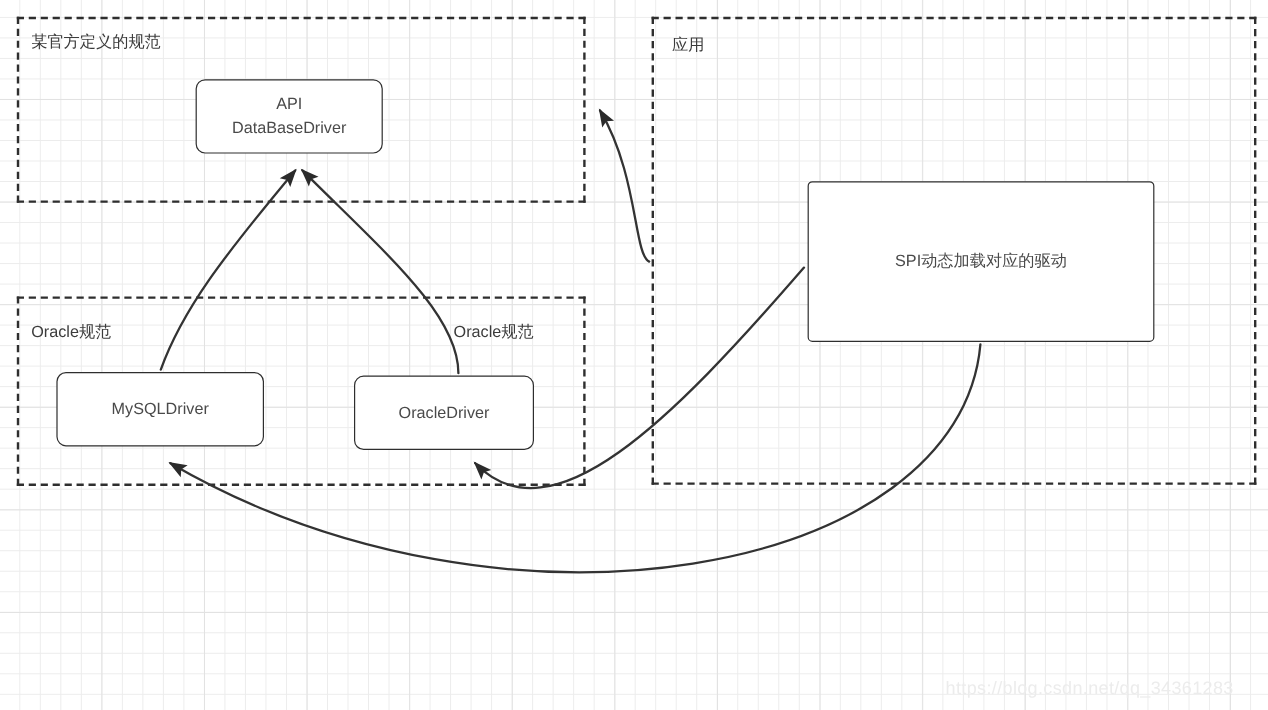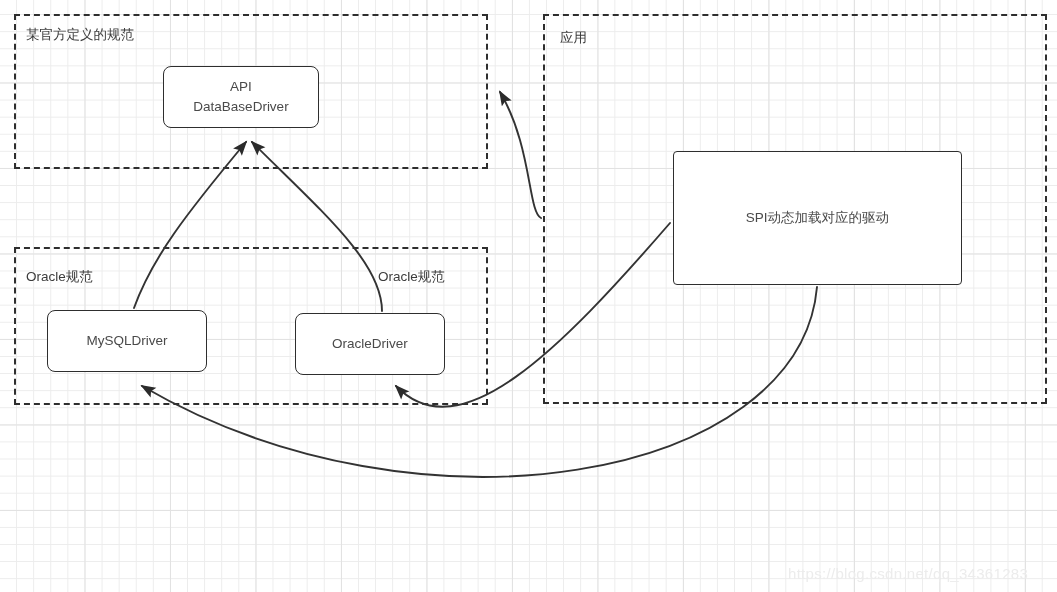--- a/index.html
+++ b/index.html
@@ -113,21 +113,21 @@
         <path d="M 670 223 C 560 350 460 452 396 386" marker-end="url(#arrowhead)"></path>
         <path d="M 817 287 C 800 480 420 548 142 386" marker-end="url(#arrowhead)"></path>
       </g>
   </svg>
 
   <div class="node" id="node-api" style="left: 163px; top: 66px; width: 156px; height: 62px;">
     <span class="node-text">API
 DataBaseDriver</span>
   </div>
 
-  <div class="node" id="node-mysql" style="left: 47px; top: 310px; width: 160px; height: 62px;">
+  <div class="node" id="node-mysql" style="left: 47px; top: 310px; width: 173px; height: 62px;">
     <span class="node-text">MySQLDriver</span>
   </div>
 
   <div class="node" id="node-oracle" style="left: 295px; top: 313px; width: 150px; height: 62px;">
     <span class="node-text">OracleDriver</span>
   </div>
 
   <div class="node sharp" id="node-spi" style="left: 673px; top: 151px; width: 289px; height: 134px;">
     <span class="node-text">SPI动态加载对应的驱动</span>
   </div>

